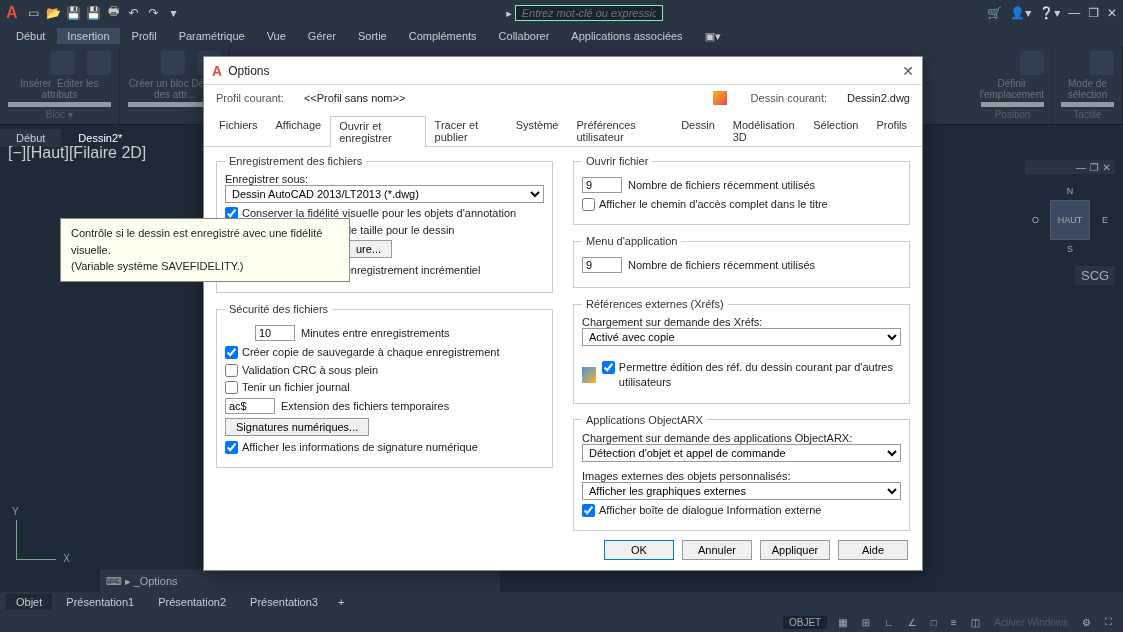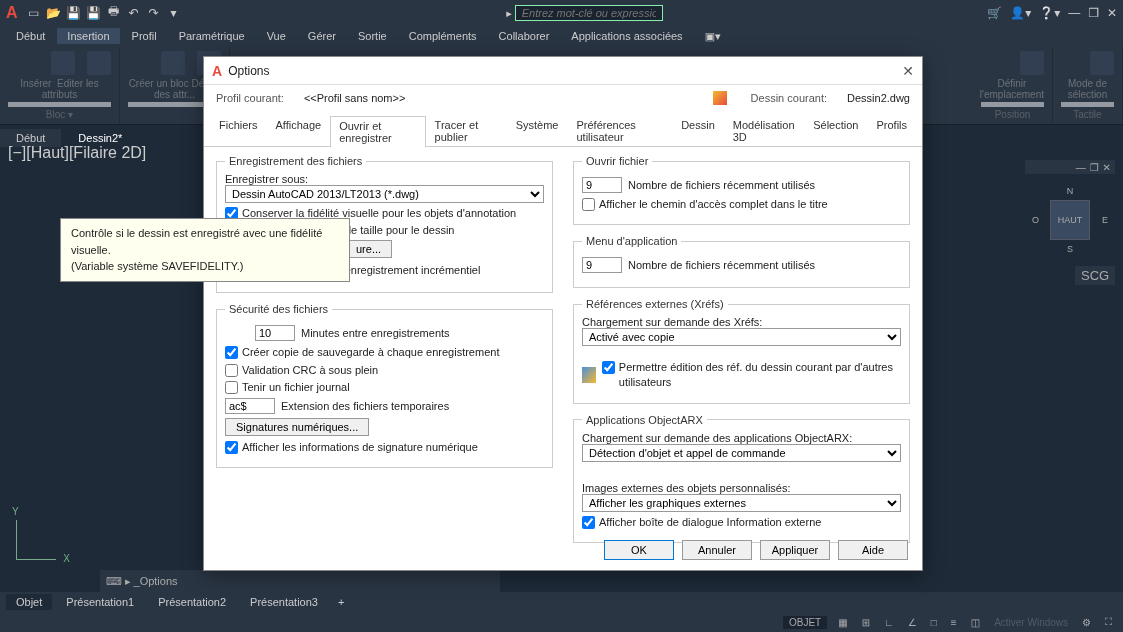--- a/index.html
+++ b/index.html
@@ -306,21 +306,21 @@
           <div class="chk" style="margin:0">
             <input type="checkbox" checked="" style="">
             <label>Permettre édition des réf. du dessin courant par d'autres utilisateurs</label>
           </div>
         </div>
       </fieldset>
       <fieldset>
         <legend>Applications ObjectARX</legend>
         <div>Chargement sur demande des applications ObjectARX:</div>
         <select><option>Détection d'objet et appel de commande</option></select>
-        <div style="margin-top:20px">Images externes des objets personnalisés:</div>
+        <div style="margin-top:8px">Images externes des objets personnalisés:</div>
         <select><option>Afficher les graphiques externes</option></select>
         <div class="chk">
           <input type="checkbox" checked="" style="">
           <label>Afficher boîte de dialogue Information externe</label>
         </div>
       </fieldset>
     </div>
   </div>
   <div class="dialog-footer">
     <button class="primary">OK</button>

